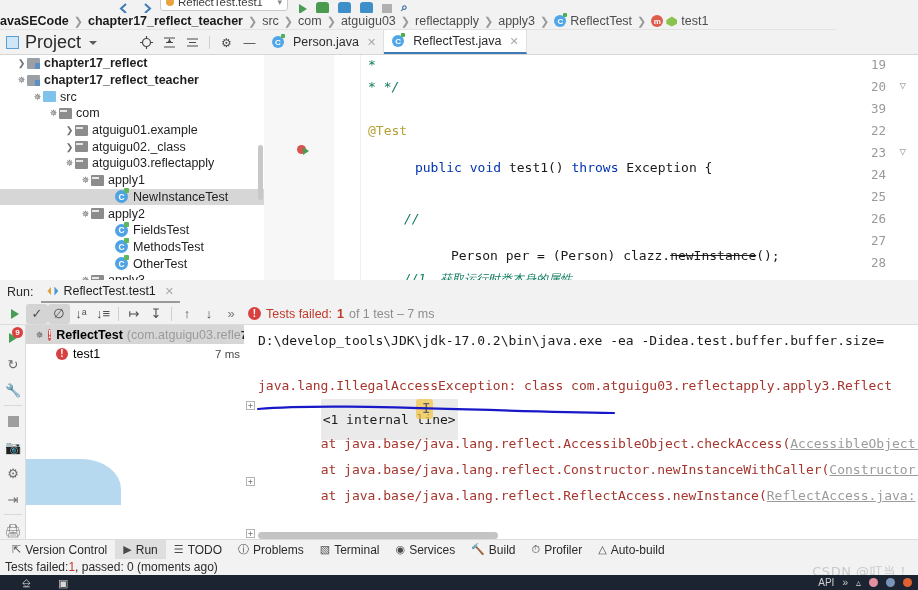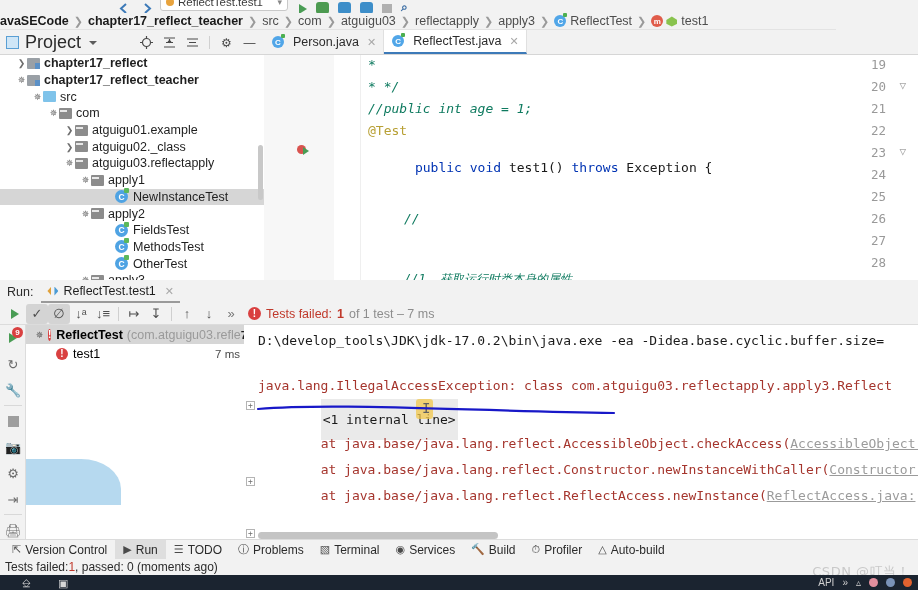--- a/index.html
+++ b/index.html
@@ -397,48 +397,50 @@
     </div>
     <div class="tree-sb"></div>
   </div>
 
   <div class="editor">
     <div class="gutter"></div>
     <div class="vsep"></div>
 
     <div class="gline" style="top:2px">19</div>
     <div class="gline" style="top:24px">20</div>
-    <div class="gline" style="top:46px">21</div>
+    <div class="gline" style="top:46px">39</div>
     <div class="gline" style="top:68px">22</div>
     <div class="gline" style="top:90px">23</div>
     <div class="gline" style="top:112px">24</div>
     <div class="gline" style="top:134px">25</div>
     <div class="gline" style="top:156px">26</div>
     <div class="gline" style="top:178px">27</div>
     <div class="gline" style="top:200px">28</div>
 
     <div class="foldmark" style="top:24px">▽</div>
     <div class="foldmark" style="top:90px">▽</div>
     <div class="runmark" style="top:88px">
       <span class="rdot"></span>
         <span class="rtri"></span>
     </div>
 
     <div class="cl c-comment" style="left:104px; top:2px">*</div>
     <div class="cl c-comment" style="left:104px; top:24px">* */</div>
-    <div class="cl c-comment" style="left:104px; top:46px">//public int age = 1;</div>
     <div class="cl c-anno" style="left:104px; top:68px">@Test</div>
 
     <div class="cl" style="left:104px; top:90px">
       <span class="c-kw">public</span><span class="c-plain"> </span><span class="c-kw">void</span><span class="c-plain"> </span><span class="c-plain">test1()</span><span class="c-plain"> </span><span class="c-kw">throws</span><span class="c-plain"> </span><span class="c-plain">Exception {</span>
     </div>
 
 
     <div class="cl c-comment" style="left:140px; top:156px">//</div>
 
+    <div class="cl" style="left:140px; top:178px">
+      <span class="c-plain">Person per = (Person) clazz.</span><span class="c-plain c-warn c-strike">newInstance</span><span class="c-plain">();</span>
+    </div>
 
     <div class="cl c-comment" style="left:140px; top:216px; font-size:12px">//1. 获取运行时类本身的属性</div>
   </div>
 
   <div class="runwin">
 
     <div class="run-tabrow">
       <span class="run-label">Run:</span>
       <div class="run-tab">
         <span class="tab-dia"></span>
@@ -501,21 +503,21 @@
         <span class="err-circle" style="width:12px;height:12px;margin-right:5px">!</span>
         <span>test1</span>
         <span class="tt-time">7 ms</span>
       </div>
       <div class="graph-blob2"></div>
     </div>
 
     <div class="console">
       <div class="ccol"></div>
 
-      <div class="conline con-black" style="top:8px">D:\develop_tools\JDK\jdk-17.0.2\bin\java.exe -ea -Didea.base.cyclic.buffer.size=</div>
+      <div class="conline con-black" style="top:8px">D:\develop_tools\JDK\jdk-17.0.2\bin\java.exe -ea -Didea.test.buffer.buffer.size=</div>
 
       <div class="conline con-red" style="top:53px">java.lang.IllegalAccessException: class com.atguigu03.reflectapply.apply3.Reflect</div>
 
       <div class="cfold" style="top:76px">+</div>
       <div class="conline" style="top:72px">
         <span class="internal-chip">&lt;1 internal line&gt;</span>
       </div>
 
       <div class="conline con-red" style="top:96px">
         <span>at java.base/java.lang.reflect.AccessibleObject.checkAccess(</span><span class="con-link">AccessibleObject.</span>

